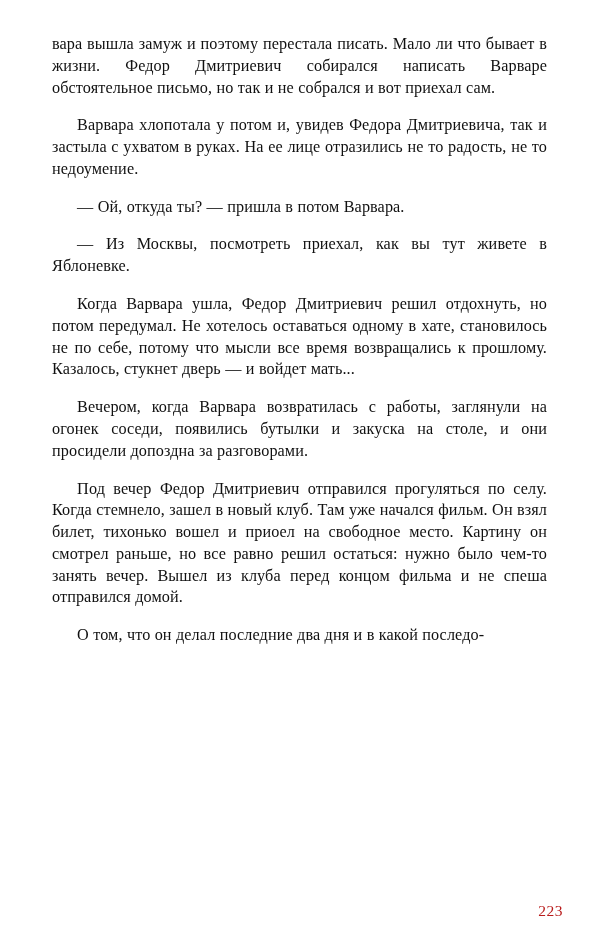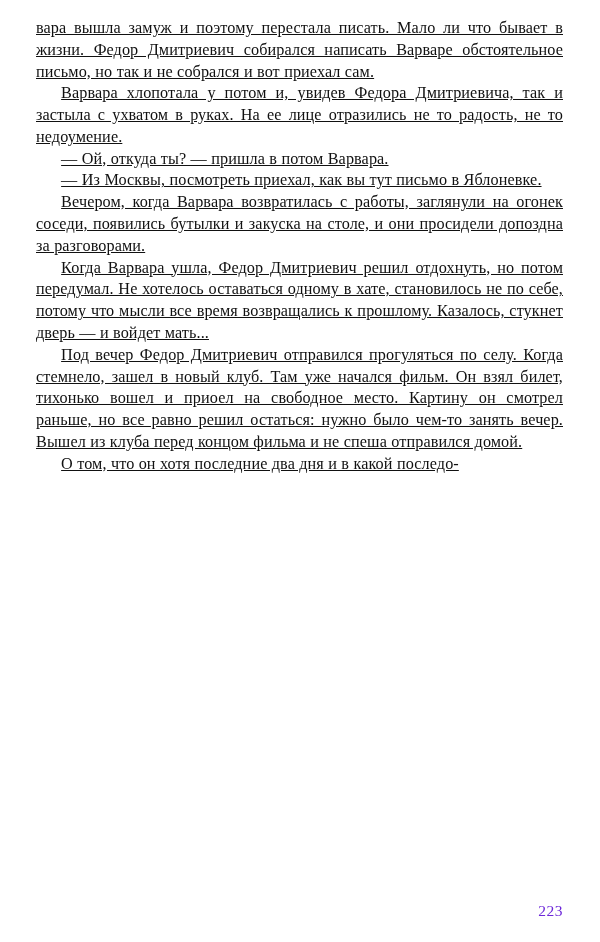--- a/index.html
+++ b/index.html
@@ -26,51 +26,50 @@
   }
   .body-text {
     font-size: 16.2px;
     line-height: 1.345;
     text-align: justify;
     text-justify: inter-word;
     letter-spacing: 0.1px;
     word-spacing: 0.2px;
   }
   p {
-    margin: 0;
+    margin: 16px;
     text-indent: 1.55em;
     text-align: justify;
-    text-decoration: underline;
   }
   p.no-indent {
     text-indent: 0;
   }
   p.dash {
     text-indent: 1.55em;
   }
   .page-number {
     position: absolute;
     right: 37px;
     bottom: 22px;
     font-size: 15.5px;
     font-family: "Liberation Serif", "DejaVu Serif", serif;
-    color: #6d28d9;
+    color: #b91c1c;
     letter-spacing: 0.5px;
   }
   
   p:last-child { }
 </style>
 </head>
 <body>
 
 <div class="page">
   <div class="body-text">
     <p class="no-indent">вара вышла замуж и поэтому перестала писать. Мало ли что бывает в жизни. Федор Дмитриевич собирался написать Варваре обстоятельное письмо, но так и не собрался и вот приехал сам.</p>
     <p>Варвара хлопотала у потом и, увидев Федора Дмитриевича, так и застыла с ухватом в руках. На ее лице отразились не то радость, не то недоумение.</p>
     <p class="dash">— Ой, откуда ты? — пришла в потом Варвара.</p>
-    <p class="dash">— Из Москвы, посмотреть приехал, как вы тут письмо в Яблоневке.</p>
+    <p class="dash">— Из Москвы, посмотреть приехал, как вы тут живете в Яблоневке.</p>
+    <p>Когда Варвара ушла, Федор Дмитриевич решил отдохнуть, но потом передумал. Не хотелось оставаться одному в хате, становилось не по себе, потому что мысли все время возвращались к прошлому. Казалось, стукнет дверь — и войдет мать...</p>
     <p>Вечером, когда Варвара возвратилась с работы, заглянули на огонек соседи, появились бутылки и закуска на столе, и они просидели допоздна за разговорами.</p>
-    <p>Когда Варвара ушла, Федор Дмитриевич решил отдохнуть, но потом передумал. Не хотелось оставаться одному в хате, становилось не по себе, потому что мысли все время возвращались к прошлому. Казалось, стукнет дверь — и войдет мать...</p>
     <p>Под вечер Федор Дмитриевич отправился прогуляться по селу. Когда стемнело, зашел в новый клуб. Там уже начался фильм.  Он взял билет, тихонько вошел и приоел на свободное место. Картину он смотрел раньше, но все равно решил остаться: нужно было чем-то занять вечер. Вышел из клуба перед концом фильма и не спеша отправился домой.</p>
-    <p>О том, что он хотя последние два дня и в какой последо-</p>
+    <p>О том, что он делал последние два дня и в какой последо-</p>
   </div>
   <div class="page-number">223</div>
 </div>
 
 </body></html>

